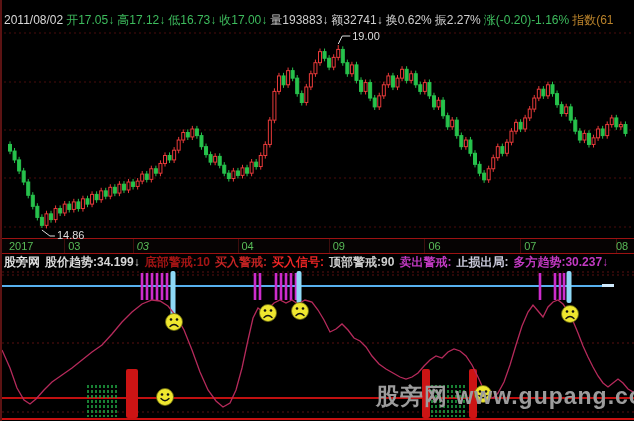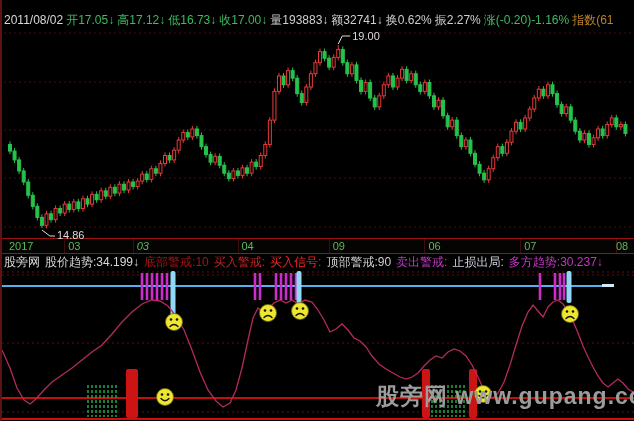--- a/index.html
+++ b/index.html
@@ -27,21 +27,21 @@
     position:absolute;left:0;top:238px;width:634px;height:16px;
     background:#060303;border-top:1px solid #9c1212;border-bottom:1px solid #9c1212;
     box-sizing:border-box;
   }
   .date-axis .lbl{position:absolute;top:1px;font-size:11px;color:#58bb58;line-height:13px;}
   .date-axis .sep{position:absolute;top:0;width:1px;height:14px;background:#3c0d0d;}
   .ind-header{
     position:absolute;left:2px;top:254px;width:632px;height:17px;
     font-size:12px;line-height:17px;white-space:nowrap;overflow:hidden;
   }
-  .ind-header span{margin-right:5px;}
+  .ind-header span{margin-right:5px;font-weight:bold;}
   .watermark{
     position:absolute;left:374px;top:381px;font-size:23px;font-weight:bold;
     color:#9c9c9c;letter-spacing:1px;white-space:nowrap;z-index:6;
   }
   .z2{z-index:2}.z3{z-index:3}
 </style>
 </head>
 <body>
 
 <div class="app">

